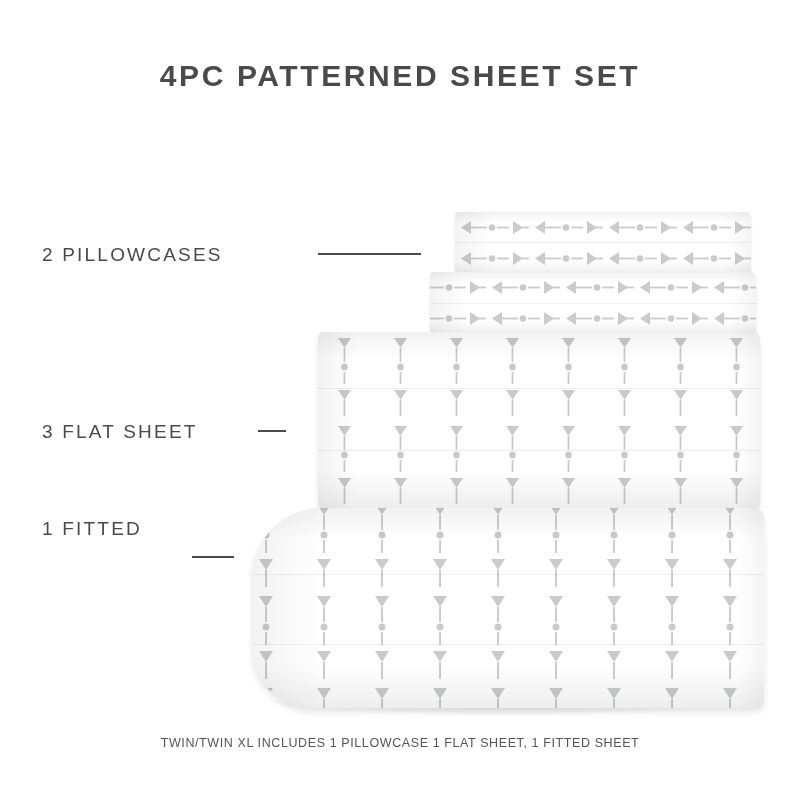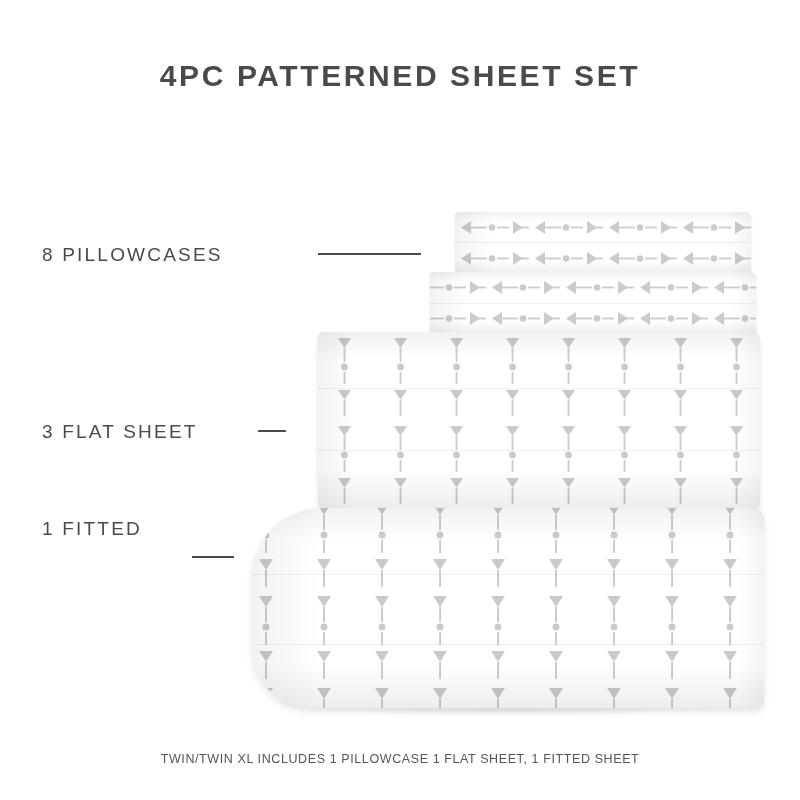--- a/index.html
+++ b/index.html
@@ -30,21 +30,21 @@
     letter-spacing: 2.6px;
     color: #4a4a4a;
     white-space: nowrap;
     margin-top: 7px;
   }
 
   
   .footer {
     position: absolute;
     left: 0;
-    top: 752px;
+    top: 736px;
     width: 800px;
     text-align: center;
     font-size: 12.5px;
     letter-spacing: 0.6px;
     color: #555555;
     white-space: nowrap;
   }
 
   
   .label {
@@ -238,21 +238,21 @@
       </defs>
       <rect width="512" height="200" fill="url(#arrV2)"></rect>
     </svg>
     <div class="edge-left" style="width:70px"></div>
     <div class="edge-right"></div>
     <div class="shade"></div>
     <div class="fold-line" style="top:66px"></div>
     <div class="fold-line" style="top:136px"></div>
   </div>
 
-  <div class="label label-pillowcases">8 PILLOWCASES</div>
+  <div class="label label-pillowcases">2 PILLOWCASES</div>
   <div class="leader leader-pillowcases"></div>
 
   <div class="label label-flat">3 FLAT SHEET</div>
   <div class="leader leader-flat"></div>
 
   <div class="label label-fitted">
     <span>1 FITTED</span>
   </div>
   <div class="leader leader-fitted"></div>
 

